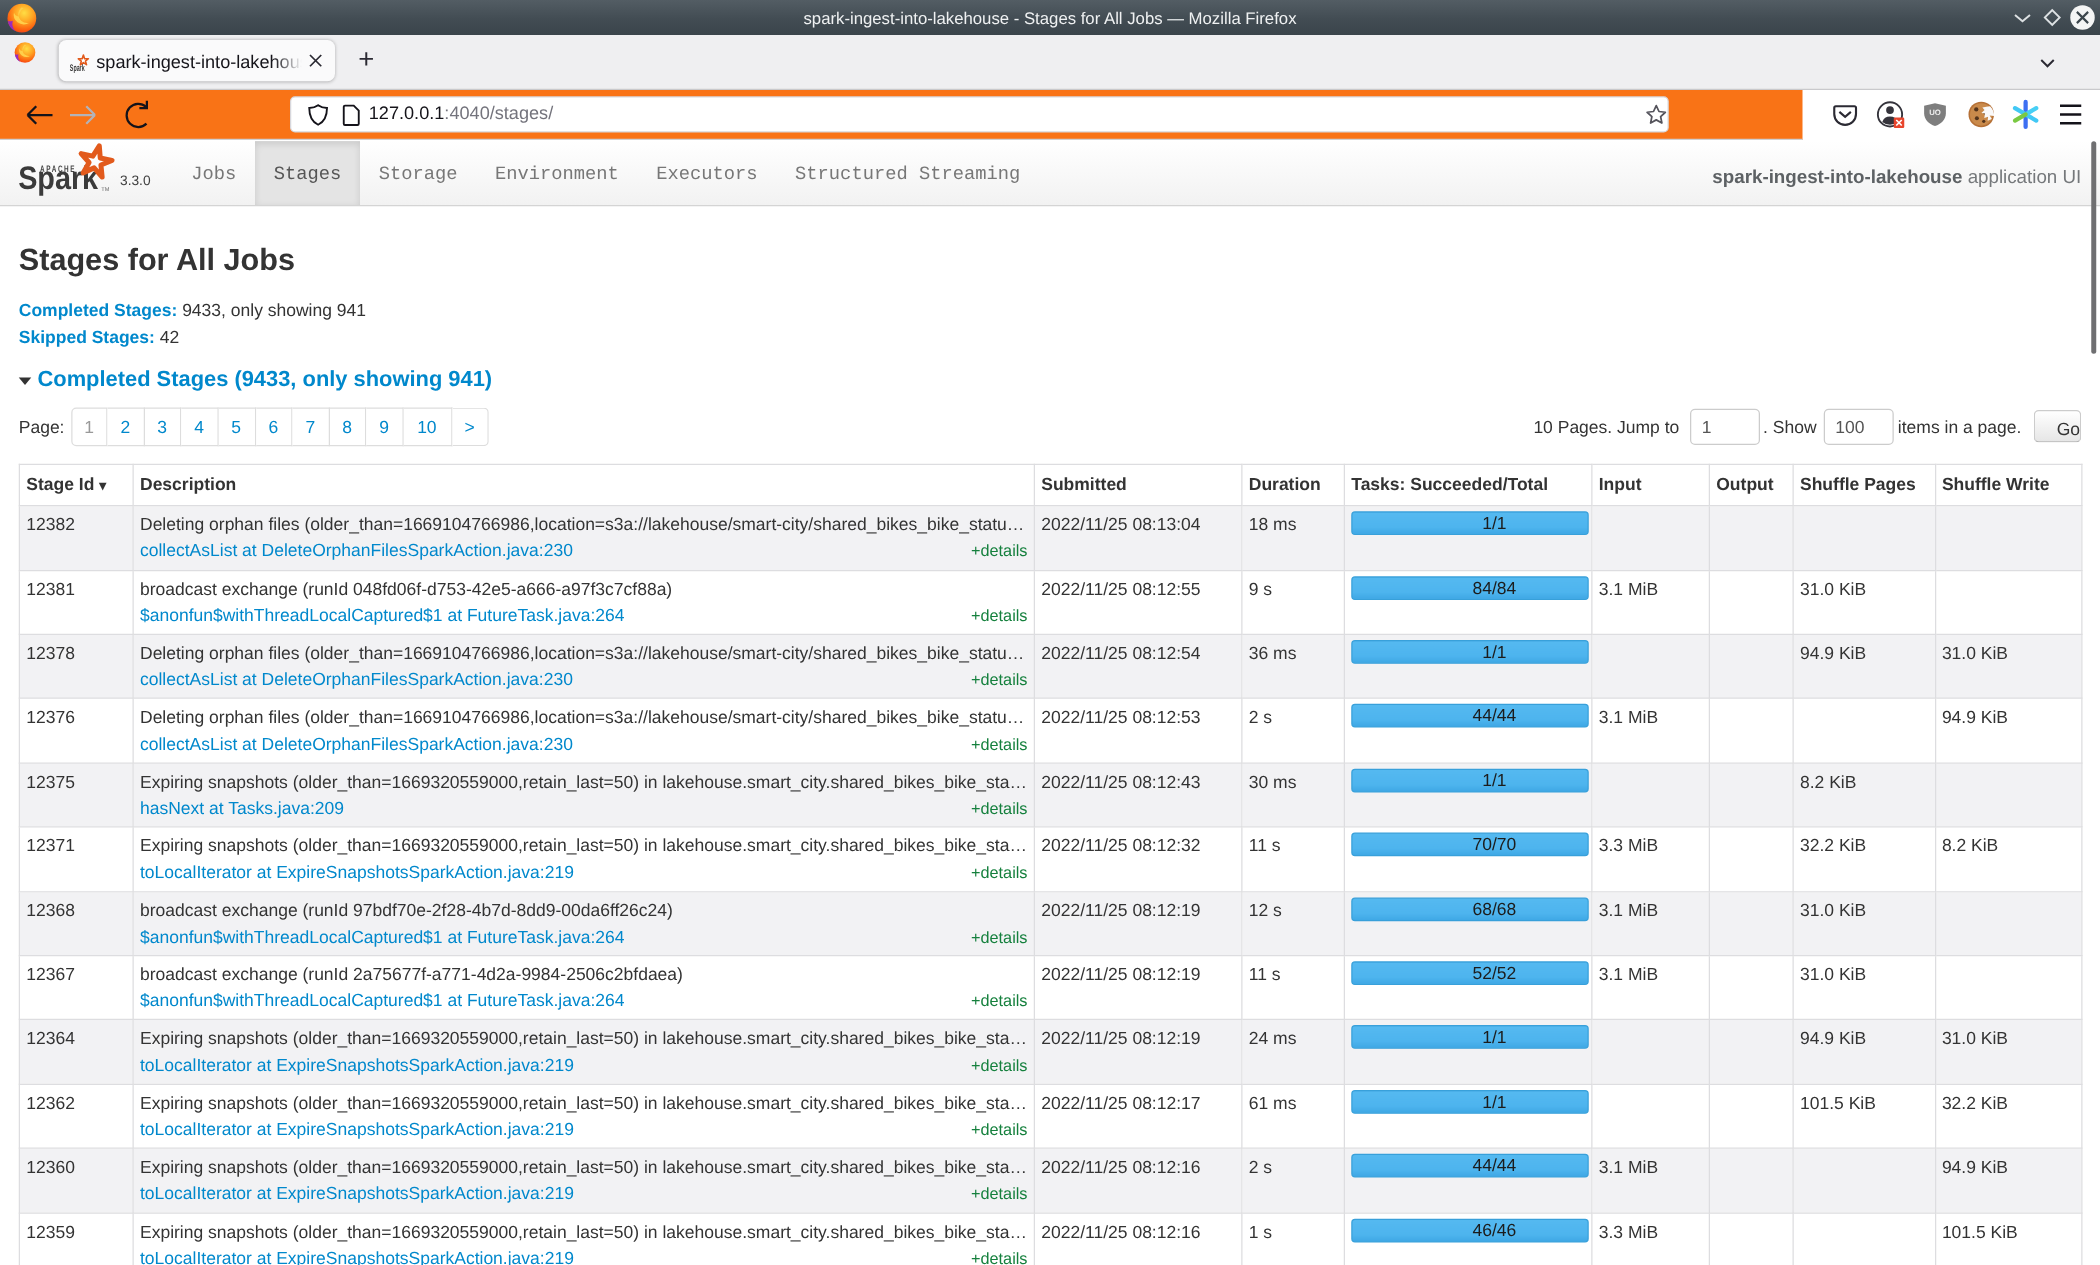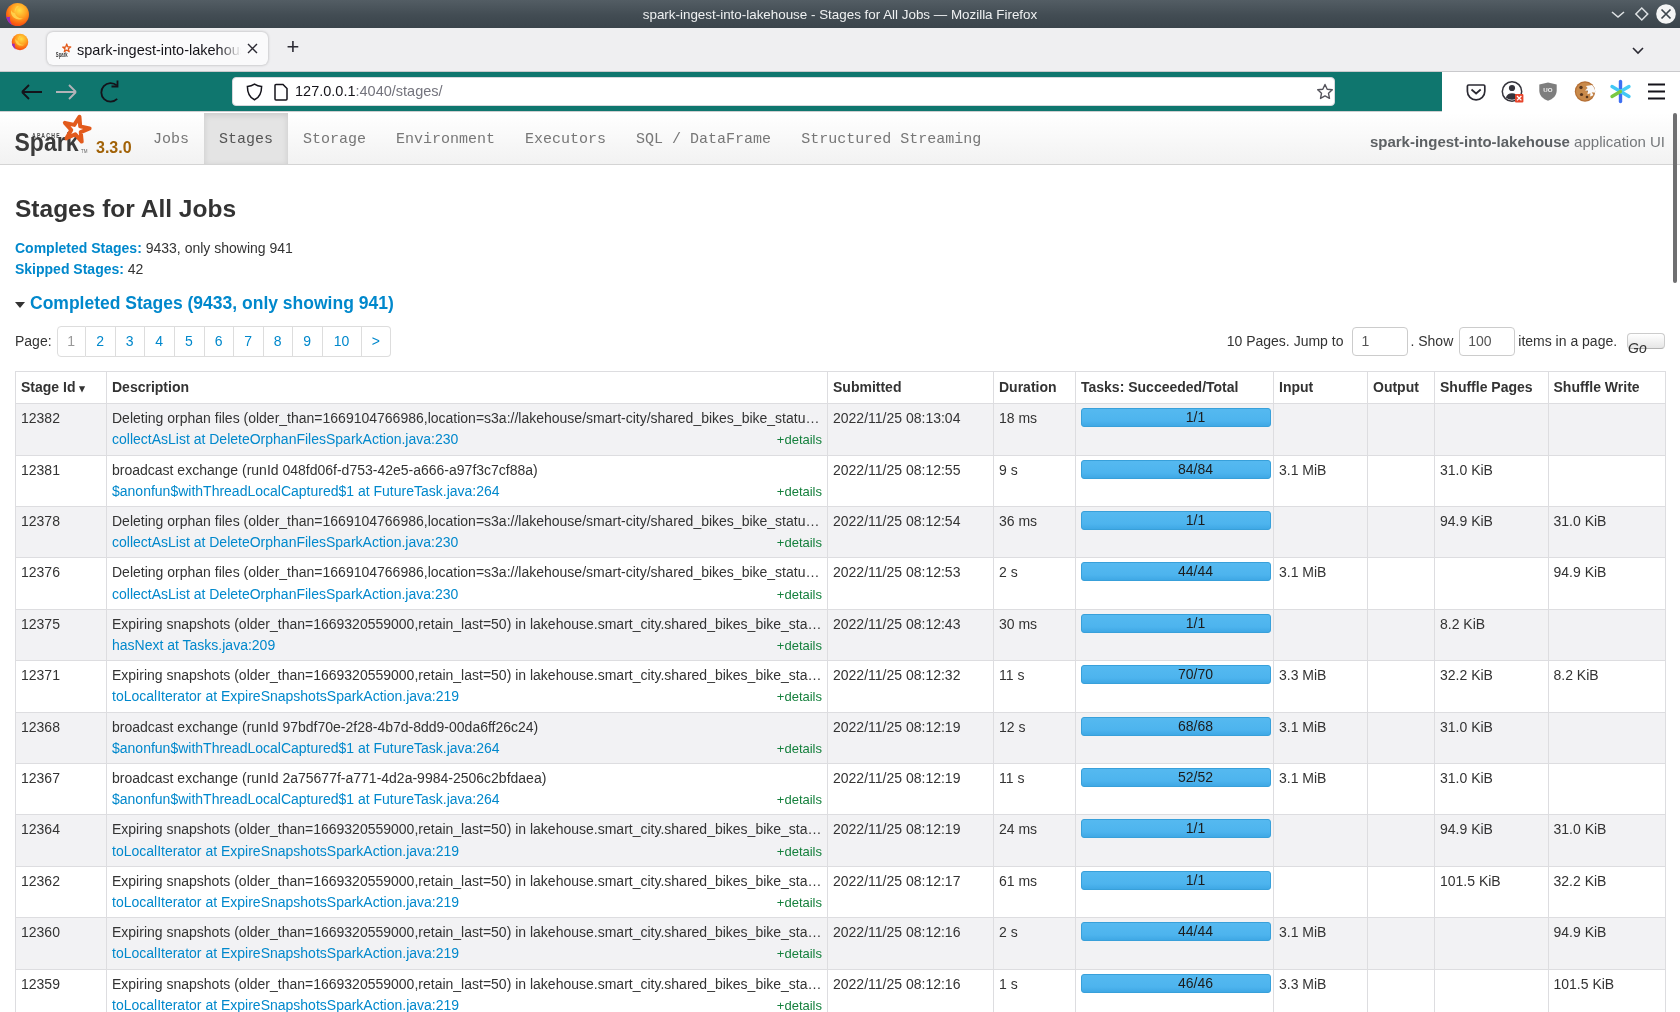--- a/index.html
+++ b/index.html
@@ -18,42 +18,42 @@
 #tab .label { position:absolute; left:30px; top:10px; width:172px; height:18px;
   font-size:14.5px; color:#15141a; white-space:nowrap; overflow:hidden; }
 #tab .fade { position:absolute; left:172px; top:4px; width:30px; height:26px;
   background:linear-gradient(90deg, rgba(250,250,251,0), #fafafb 75%); }
 #tab .close { position:absolute; right:8px; top:9px; width:15px; height:15px; }
 #favicon { position:absolute; left:8px; top:11px; width:17px; height:17px; }
 #newtab { position:absolute; left:278px; top:5px; width:30px; height:30px;
   font-size:22px; color:#2b2a33; text-align:center; line-height:28px; }
 #tabchev { position:absolute; left:1626px; top:10px; width:24px; height:24px; }
 #toolbar { position:absolute; left:0; top:72px; width:1442px; height:40px;
-  background:#0f766e; border-bottom:1px solid #cfcfd1;padding-left:36px; }
+  background:#f97316; border-bottom:1px solid #cfcfd1;padding-left:36px; }
 #urlbar { position:absolute; left:232px; top:5px; width:1103px; height:29px;
   background:#fff; border:1px solid #d7d7dc; border-radius:4px; }
 #urltext { position:absolute; left:62px; top:5px; font-size:14.5px; color:#15141a; }
 #urltext .path { color:#73737c; }
 #navicons { position:absolute; left:10px; top:4px; }
 #righticons { position:absolute; left:1460px; top:5px; }
 #scrollthumb { position:absolute; left:1673px; top:113px; width:4px; height:170px;
   background:#6f6f71; border-radius:2px; z-index:50; }
 
 #navbar { position:absolute; left:0; top:113px; width:1680px; height:52px;
   background:linear-gradient(180deg,#ffffff,#f2f2f2); border-bottom:1px solid #d4d4d4; }
 #nav { position:absolute; left:138px; top:0; height:51px; }
 #nav span { display:inline-block; height:51px; line-height:53px; padding:0 15px;
   font-size:15px; color:#777; float:left;font-family:Liberation Mono, monospace; }
 #nav span.active { background:#e4e4e4; color:#555;
   box-shadow:inset 0 2px 6px rgba(0,0,0,.12); }
 #apptitle { position:absolute; right:15px; top:20px; font-size:15px; color:#75787b; }
 #apptitle b { color:#5d6164; }
 #sparklogo { position:absolute; left:14px; top:0; width:125px; height:52px; }
-#version { position:absolute; left:96px; top:139px; font-size:16px; font-weight:bold;
-  color:#a16207; z-index:5; }
+#version { position:absolute; left:96px; top:139px; font-size:11px; font-weight:normal;
+  color:#404040; z-index:5; }
 
 #h3 { position:absolute; left:15px; top:195px; font-size:24.5px; font-weight:bold;
   color:#333; }
 #status { position:absolute; left:15px; top:238px; font-size:14px; line-height:21.3px;
   color:#333; }
 a, .blue { color:#0088cc; text-decoration:none; }
 #h4 { position:absolute; left:15px; top:293px; font-size:17.5px; font-weight:bold;
   color:#0088cc; }
 #h4 .arr { display:inline-block; width:0; height:0; border-left:5.5px solid transparent;
   border-right:5.5px solid transparent; border-top:6.5px solid #333;
@@ -63,23 +63,23 @@
 #pglabel { position:absolute; left:0; top:8px; }
 #pgbtns { position:absolute; left:41.5px; top:0.5px; display:flex; }
 #pgbtns span { display:block; height:31px; border:1px solid #ddd; border-left:none;
   line-height:29px; text-align:center; color:#0088cc; background:#fff; }
 #pgbtns span.first { border-left:1px solid #ddd; border-radius:4px 0 0 4px; color:#999; }
 #pgbtns span.last { border-radius:0 4px 4px 0; }
 #jumprow { position:absolute; right:0; top:0; height:32px; display:flex;
   align-items:center; }
 #jumprow input { position:relative; left:2px; width:56px; height:29px; border:1px solid #ccc; border-radius:4px;
   padding-left:8px; font-size:14px; color:#555; font-family:"Liberation Sans",sans-serif; }
-#gobtn { width:38px; height:16px; border:1px solid #ccc; border-bottom-color:#b3b3b3;
+#gobtn { width:38px; height:26px; border:1px solid #ccc; border-bottom-color:#b3b3b3;
   border-radius:4px; background:linear-gradient(180deg,#fff,#e6e6e6); color:#333;
-  text-align:left; line-height:29px;font-style:italic; }
+  text-align:right; line-height:29px; }
 
 #tbl { position:absolute; left:15px; top:371px; border-collapse:collapse;
   table-layout:fixed; width:1650px; font-size:14px; color:#333; }
 #tbl th, #tbl td { border:1px solid #dddde0; vertical-align:top;
   padding:4px 5px; line-height:21.2px; text-align:left; overflow:hidden; }
 #tbl th { padding:4.5px 5px; font-weight:bold; background:#fff; }
 #tbl tr.odd td { background:#f2f2f4; }
 #tbl .d1 { white-space:nowrap; overflow:hidden; }
 #tbl .d2 a { white-space:nowrap; }
 #tbl .det { float:right; color:#15803d; font-size:13px; }
@@ -194,21 +194,20 @@
     <text x="0.5" y="38" font-family="Liberation Sans" font-size="26" font-weight="bold" fill="#3b3b3b" textLength="64" lengthAdjust="spacingAndGlyphs">Spark</text>
     <text x="67" y="40" font-family="Liberation Sans" font-size="4.5" fill="#666">TM</text>
     <path d="M 67.8 2.2 L 70.7 11.4 L 80.3 11.2 L 72.5 16.8 L 75.6 25.9 L 67.7 20.2 L 60 26.1 L 62.8 16.9 L 55 11.4 L 64.6 11.3 Z" fill="#fdfdfd" stroke="#e25a1c" stroke-width="4" stroke-linejoin="round" transform="translate(-5 1.2) rotate(13 67.5 14)"></path>
   </svg>
   <div id="nav">
     <span>Jobs</span>
       <span class="active">Stages</span>
       <span>Storage</span>
       <span>Environment</span>
       <span>Executors</span>
-      <span>SQL / DataFrame</span>
       <span>Structured Streaming</span>
   </div>
   <div id="apptitle"><b>spark-ingest-into-lakehouse</b> application UI</div>
 </div>
 <div id="version">3.3.0</div>
 <div id="h3">Stages for All Jobs</div>
 <div id="status">
   <div><b class="blue">Completed Stages:</b> 9433, only showing 941</div>
   <div><b class="blue">Skipped Stages:</b> 42</div>
 </div>

